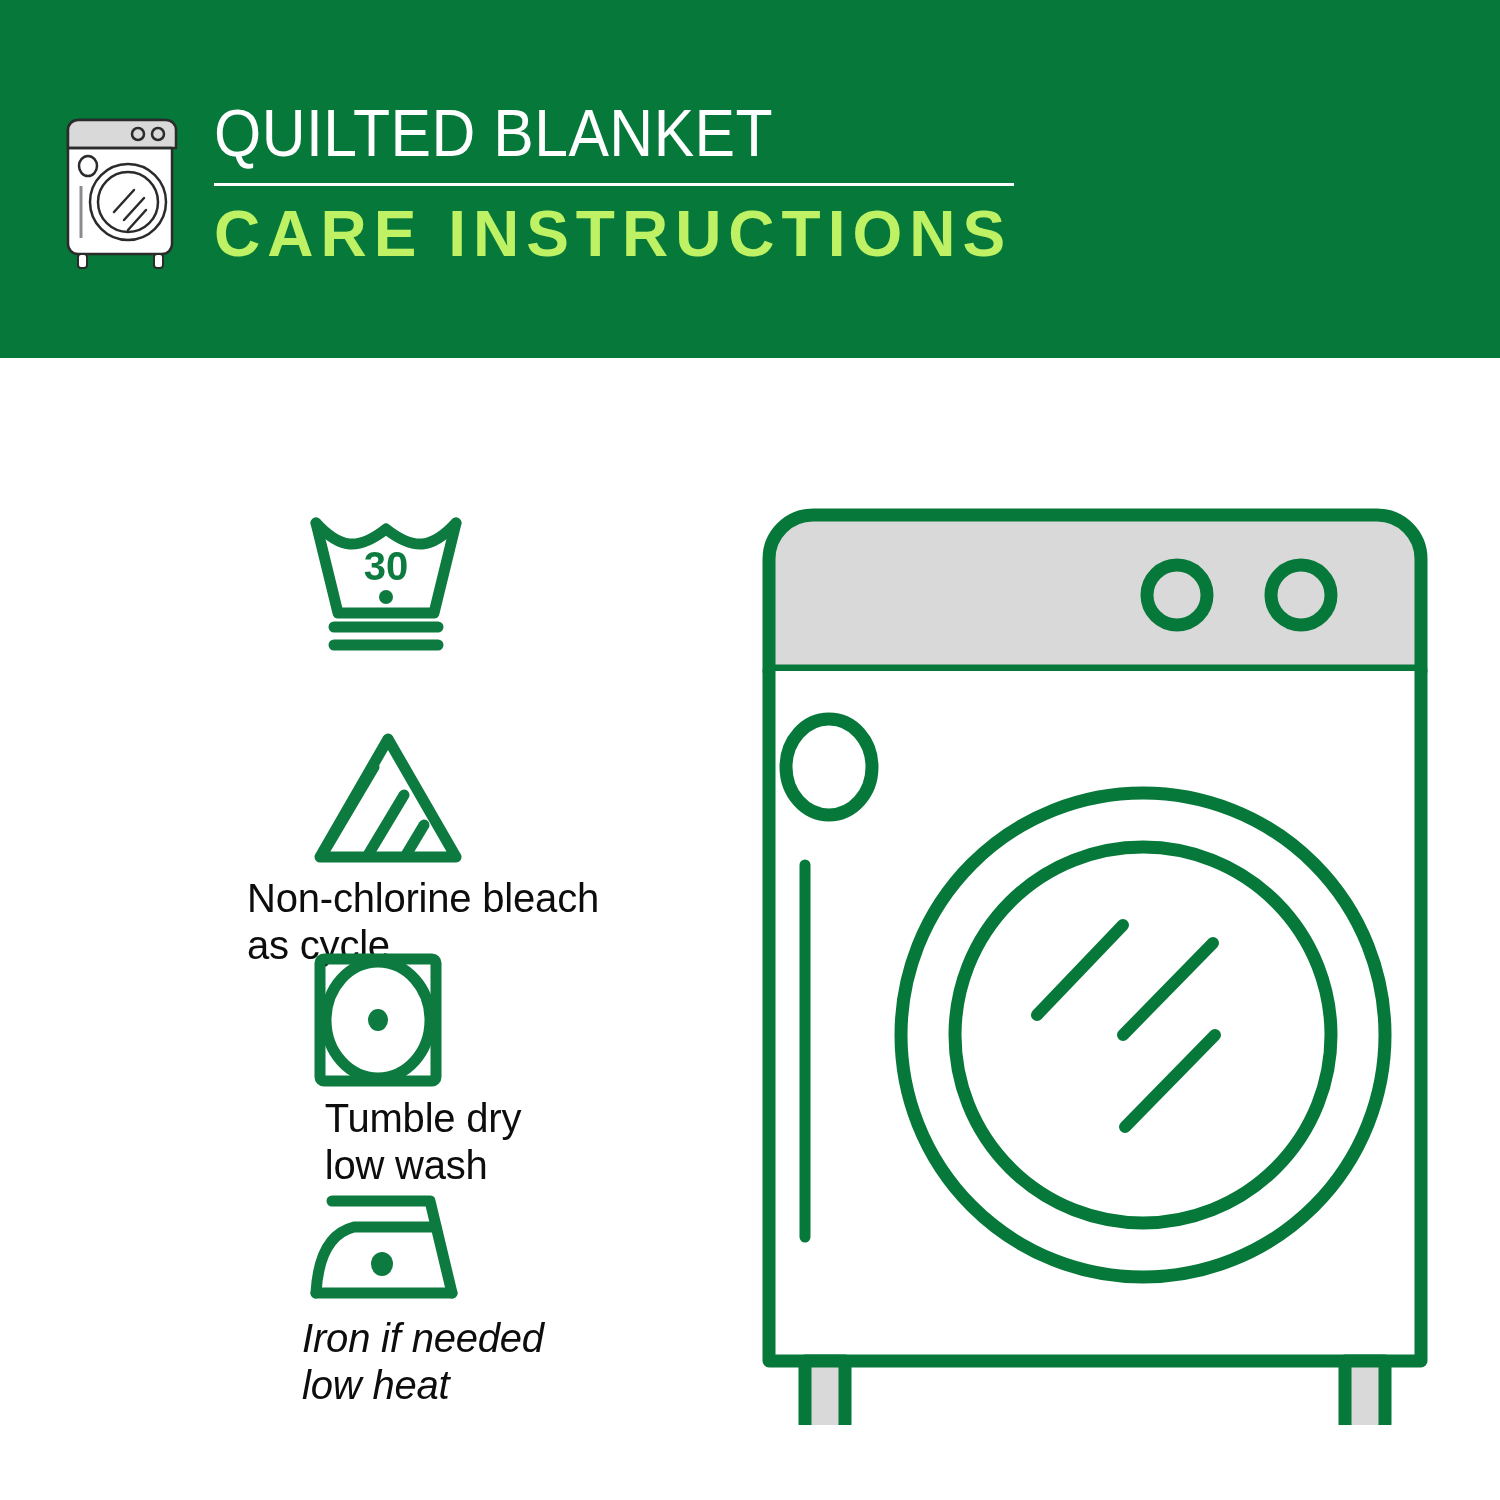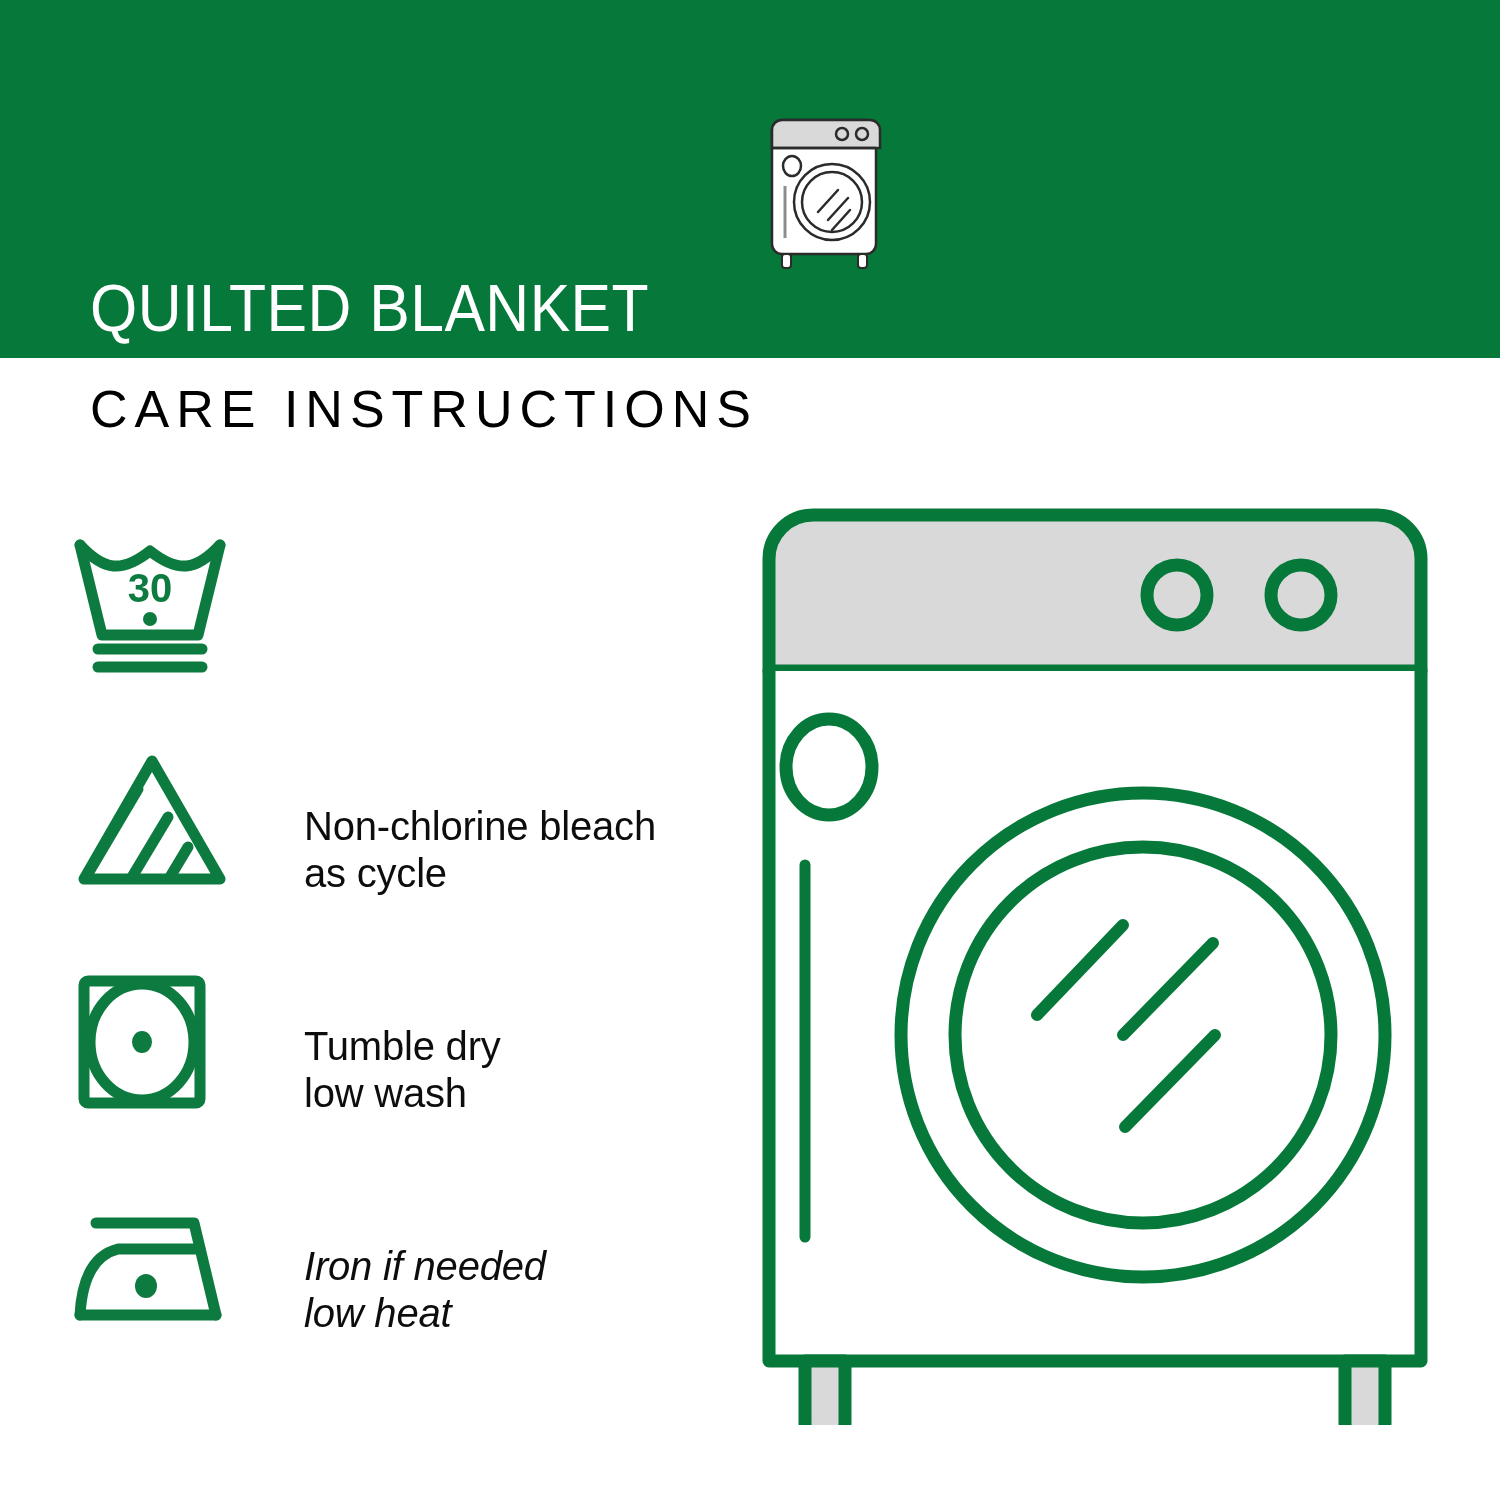--- a/index.html
+++ b/index.html
@@ -23,21 +23,20 @@
     width: 1500px;
     height: 358px;
     background: #06793a;
   }
   .header-inner {
     position: absolute;
     left: 62px;
     top: 96px;
     display: flex;
     align-items: flex-end;
-    flex-direction: column;
   }
   .header-logo {
     width: 124px;
     height: 168px;
     flex: 0 0 auto;
     margin-top: 8px;
   }
   .header-titles {
     margin-left: 28px;
     display: flex;
@@ -54,41 +53,42 @@
     white-space: nowrap;
     font-family: "Liberation Sans", sans-serif;
   }
   .title-rule {
     height: 3px;
     background: #ffffff;
     width: 800px;
     margin: 14px 0 10px 0;
   }
   .title-sub {
-    color: #000000;
-    font-size: 52px;
+    color: #bef264;
+    font-size: 64px;
     line-height: 76px;
-    font-weight: 400;
+    font-weight: 700;
     letter-spacing: 7px;
     white-space: nowrap;
     font-family: "Liberation Sans", sans-serif;
   }
 
   
   .care-list {
     position: absolute;
     left: 70px;
     top: 505px;
     width: 640px;
   }
   .care-row {
     display: flex;
-    align-items: flex-end;
+    align-items: center;
     height: 172px;
     margin-bottom: 48px;
+    flex-direction: column;
   }
   .care-row:last-child { margin-bottom: 0; font-style: italic; }
   .care-icon {
     width: 168px;
     height: 150px;
     flex: 0 0 auto;
     display: flex;
     align-items: center;
     justify-content: flex-start;
   }

